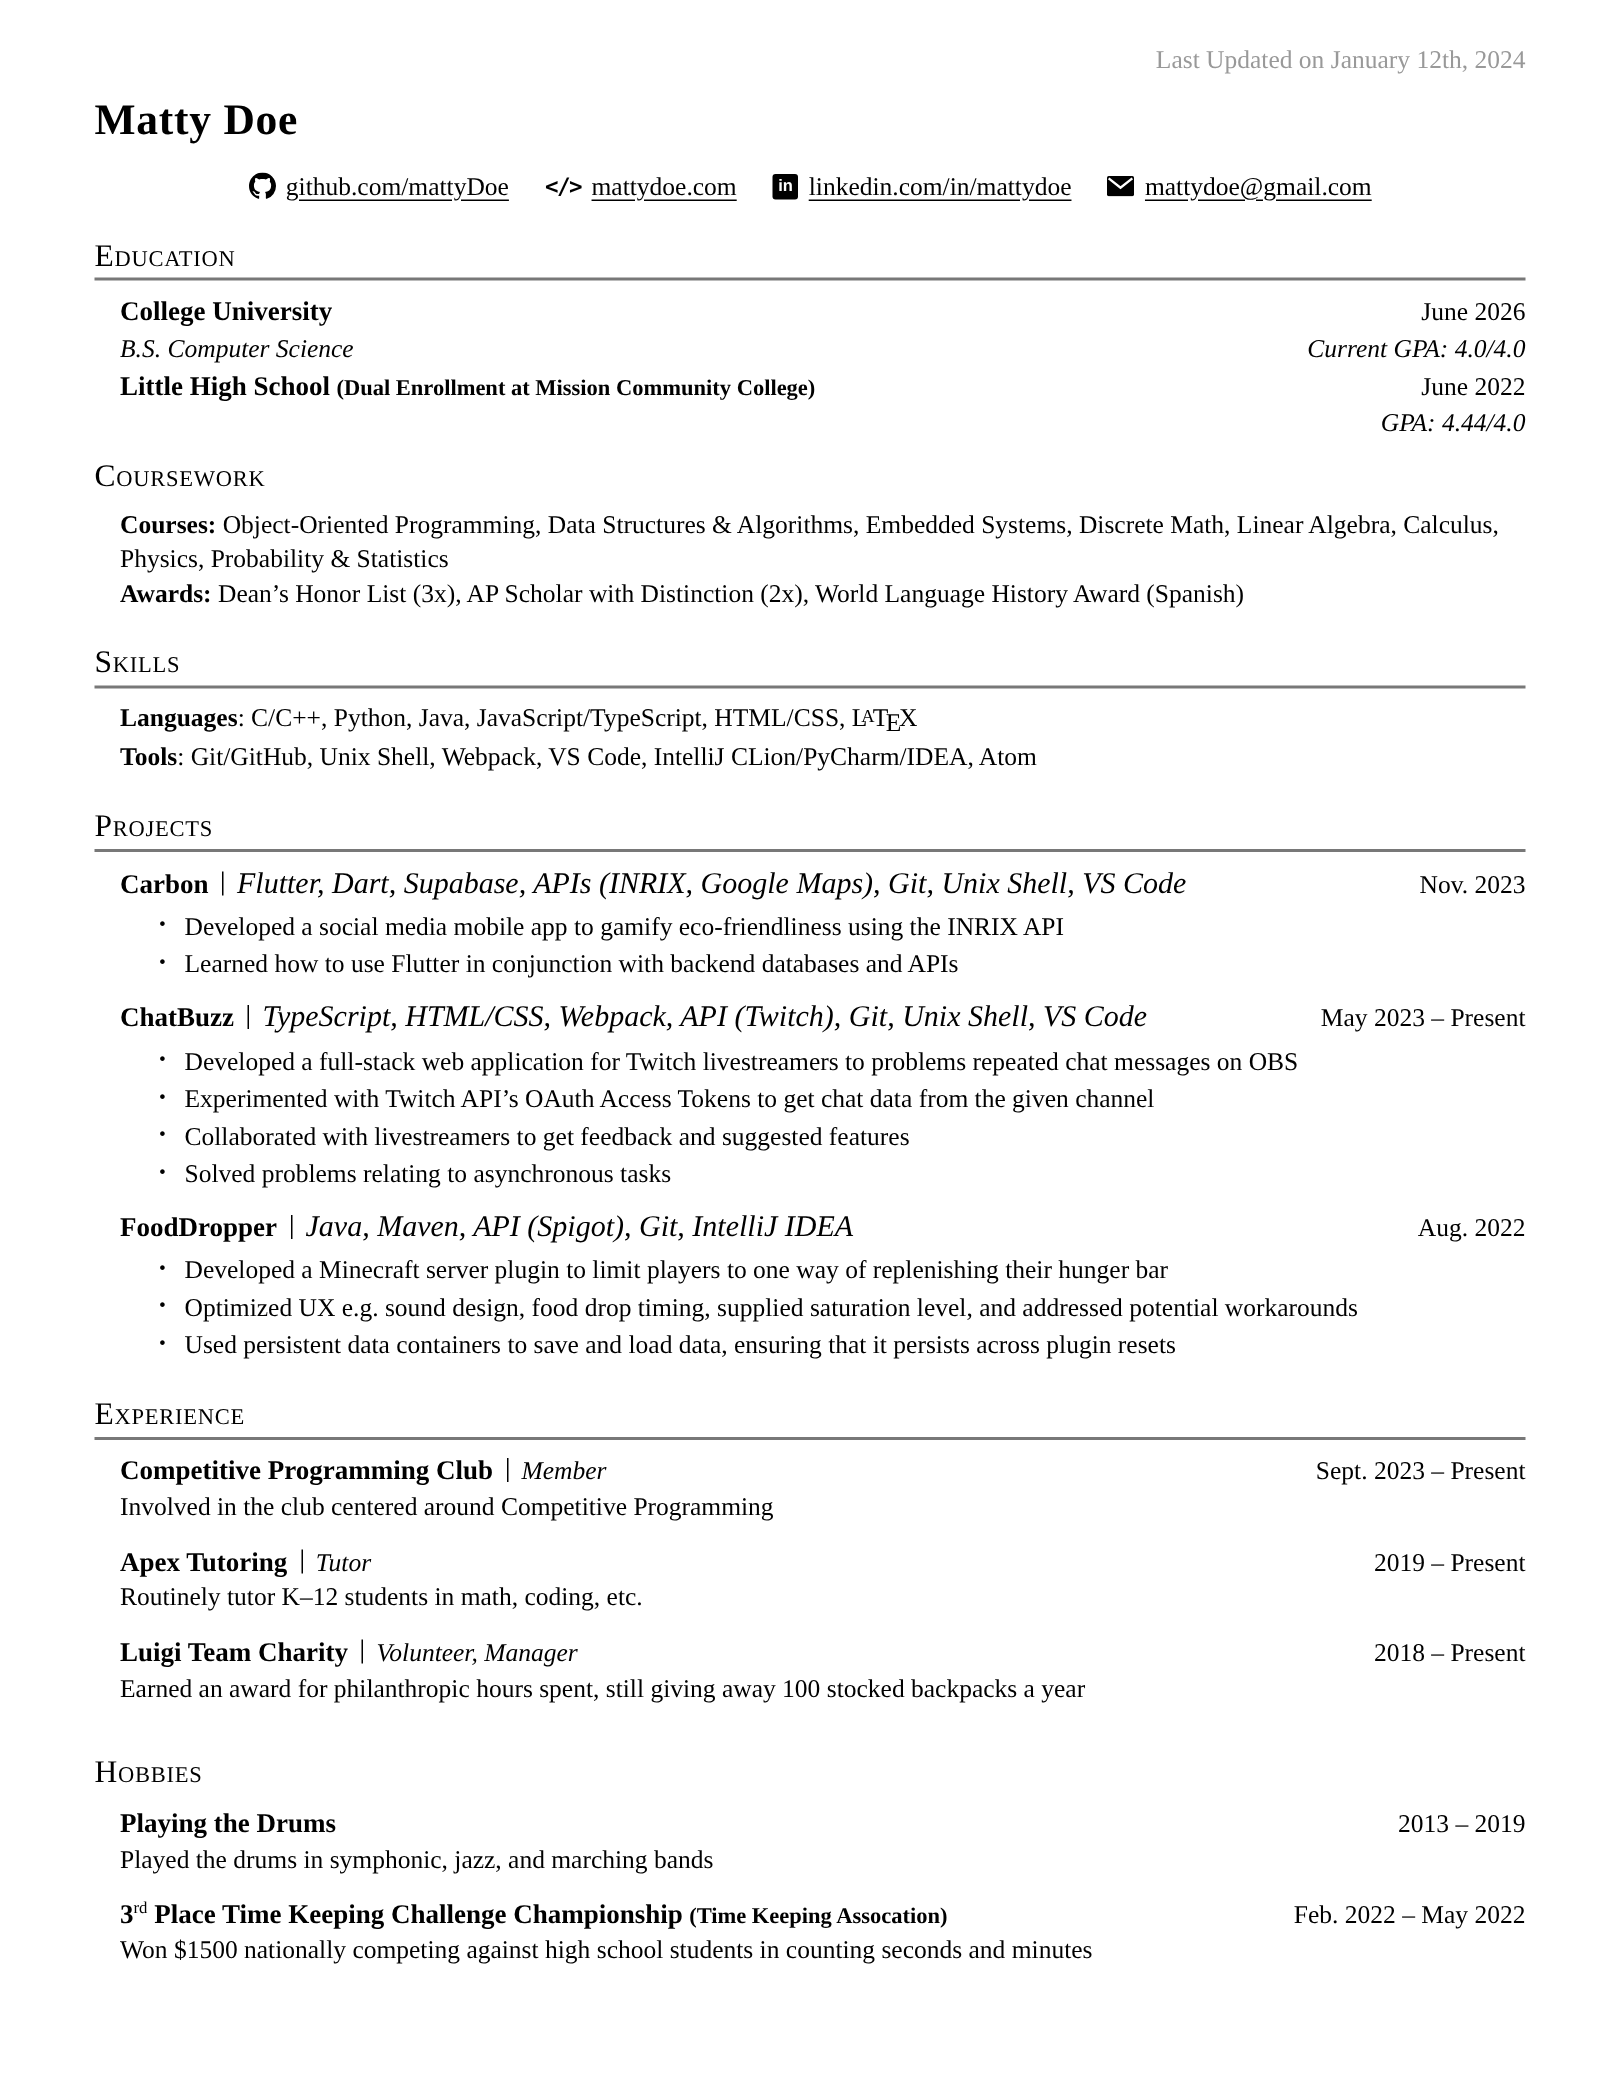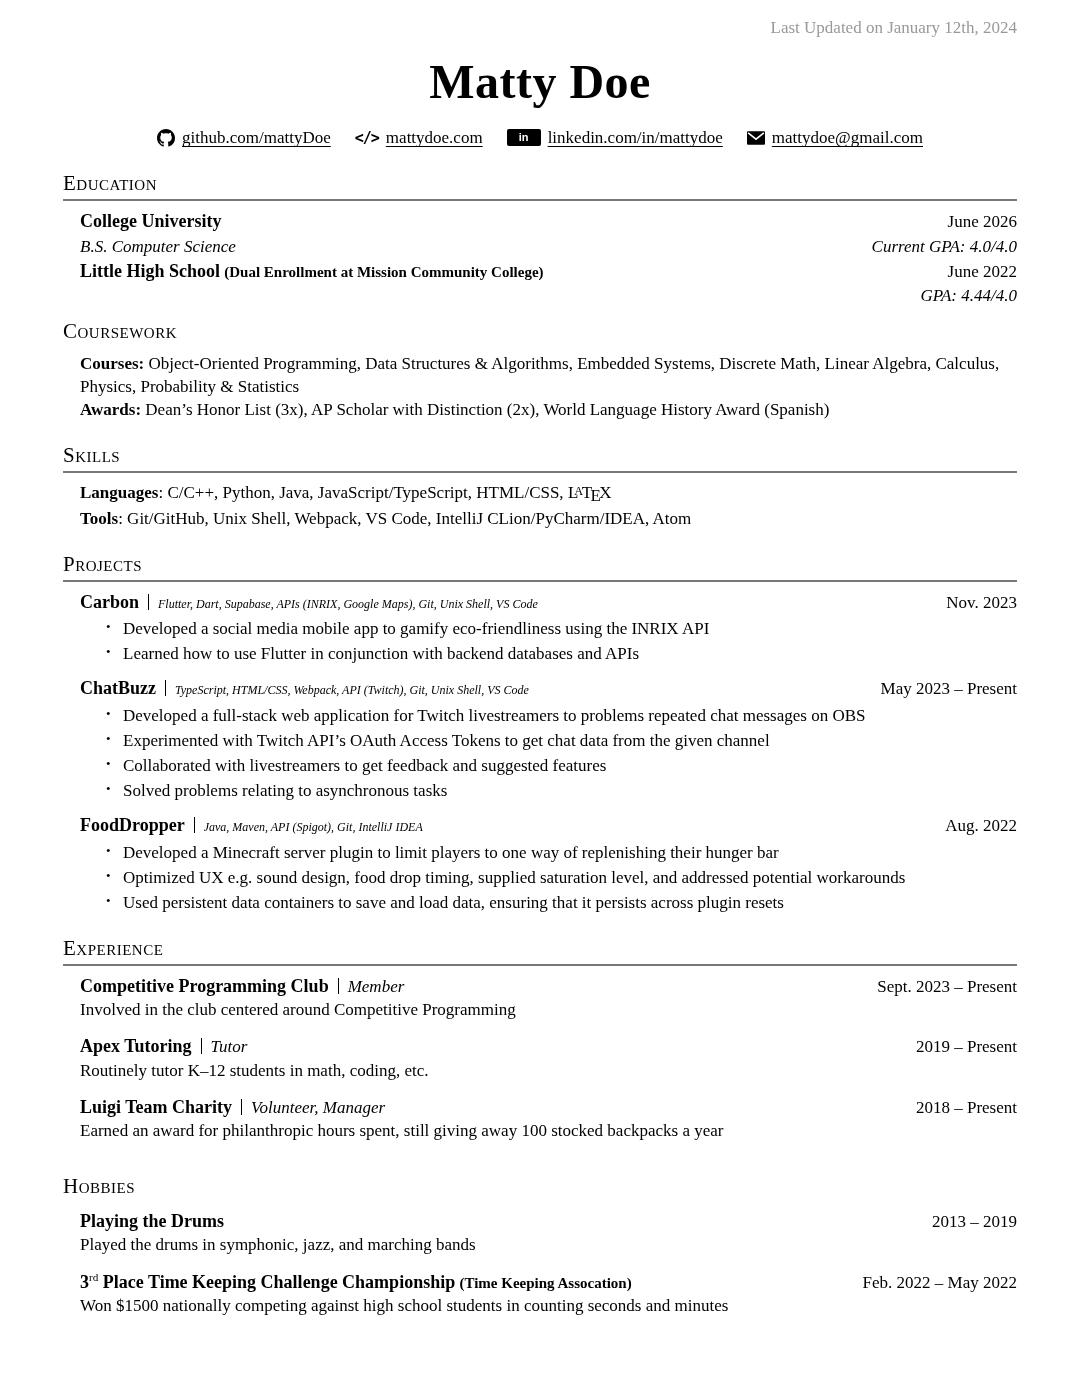--- a/index.html
+++ b/index.html
@@ -2,49 +2,49 @@
 <html><head>
 <meta charset="utf-8">
 <style>
   * { margin:0; padding:0; box-sizing:border-box; }
   html,body { background:#fff; }
   body {
     width:1080px; height:1388px;
     font-family:"Liberation Serif", serif;
     color:#000; font-size:17px; line-height:1.36;
   }
-  .page { padding:16px 63px 0 63px; }
+  .page { padding:28px 63px 0 63px; }
   .last-updated { text-align:right; color:#999; font-size:17px; }
-  .resume-name { text-align:center; font-size:48px; font-weight:700; margin-top:10px; letter-spacing:0.5px; }
+  .resume-name { font-size:29px; font-weight:700; margin-top:10px; letter-spacing:0.5px; }
   .contacts { display:flex; justify-content:center; align-items:center; gap:24px; margin-top:12px; font-size:17px; }
   .contact { display:flex; align-items:center; gap:7px; cursor:pointer; }
   .contact .link-text { text-decoration:underline; text-underline-offset:3px;font-family:Liberation Serif, serif; }
   .icon { display:inline-flex; align-items:center; justify-content:center; }
   .icon svg { display:block; }
   .code-glyph { font-weight:700; font-size:15px; letter-spacing:-1px; font-family:"DejaVu Sans Mono", monospace; }
-  .li-box { width:34px; height:17px; background:#000; border-radius:2px; color:#fff;
+  .li-box { width:17px; height:17px; background:#000; border-radius:2px; color:#fff;
             font-family:"Liberation Sans", sans-serif; font-weight:700; font-size:11px;
             display:flex; align-items:center; justify-content:center; }
 
   .section { margin-top:20px; }
   .section-title { font-variant:small-caps; font-size:21px; letter-spacing:0.5px; }
   .section-rule { border:none; border-top:2px solid #787878; margin:1px 0 8px 0; }
   .no-rule { margin-bottom:6px; }
   .section-body { padding-left:17px; }
 
   .row { display:flex; justify-content:space-between; align-items:baseline; }
   .row .left { flex:1 1 auto; }
   .row .right { flex:0 0 auto; white-space:nowrap; text-align:right; }
 
   .b { font-weight:700; }
   .i { font-style:italic; }
   .entry-name { font-weight:700; font-size:18px; }
   .entry-note { font-weight:700; font-size:15px; }
   .role, .stack, .gpa { font-style:italic; }
-  .stack { font-size:12px; }
+  .stack { font-size:20px; }
 
   .pipe { display:inline-block; width:1px; height:16px; background:#000; margin:0 9px; vertical-align:-2px; }
 
   .bullets { list-style:none; margin:3px 0 0 26px; }
   .bullets li { position:relative; padding-left:17px; margin-top:2px; }
   .bullets li::before { content:"•"; position:absolute; left:0; top:1px; font-size:13px; }
 
   .proj-item { margin-top:11px; }
   .exp-item { margin-top:13px; }
   .hob-item { margin-top:13px; }

